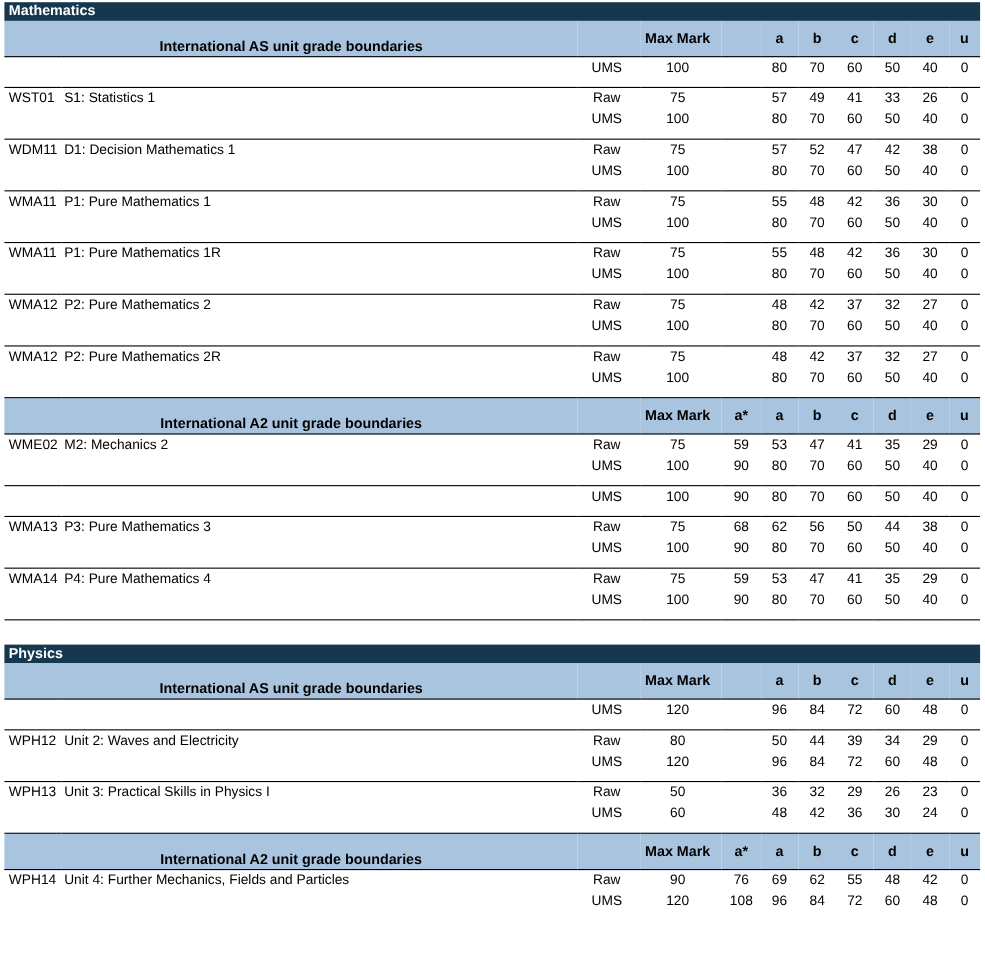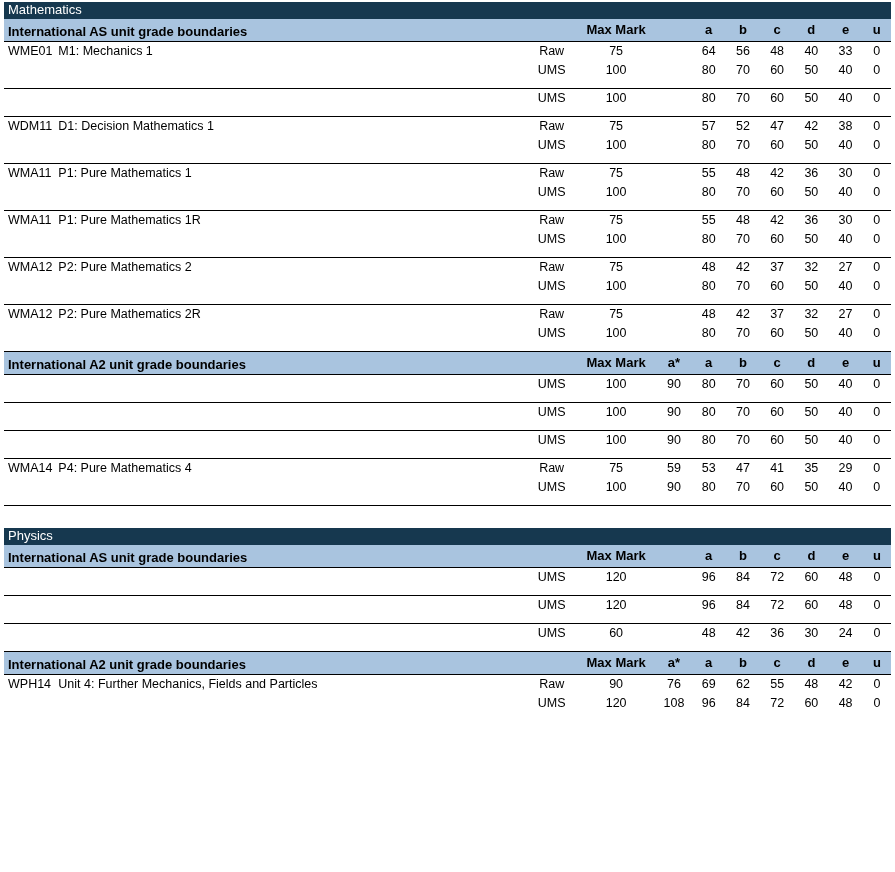--- a/index.html
+++ b/index.html
@@ -32,35 +32,36 @@
   col.c-title   { width: 466px; }
   col.c-type    { width: 56px; }
   col.c-max     { width: 74px; }
   col.c-astar   { width: 35px; }
   col.c-grade   { width: 34px; }
   col.c-u       { width: 28px; }
 
   tr.subject-bar td {
     background: #16384f;
     color: #ffffff;
-    font-weight: normal;
+    font-weight: bold;
     font-size: 13px;
     height: 17px;
     padding: 1px 4px 2px 4px;
     line-height: 14px;
   }
   tr.section-bar td {
     background: #a9c4df;
     color: #000000;
     font-weight: bold;
     font-size: 13px;
     height: 17px;
-    padding: 6px 4px 2px 4px;
+    padding: 16px 4px 2px 4px;
     line-height: 14px;
     border-bottom: 1.5px solid #000000;
+    text-align: center;
   }
   tr.section-bar td.hd-num {
     text-align: center;
     padding: 1px 2px 2px 2px;
   }
   tr.section-bar td.hd-max {
     text-align: center;
     padding: 1px 6px 2px 0;
     margin-top: 36px;
   }
@@ -123,47 +124,47 @@
             <td class="hd-max">Max Mark</td>
             <td class="hd-num"></td>
             <td class="hd-num">a</td>
             <td class="hd-num">b</td>
             <td class="hd-num">c</td>
             <td class="hd-num">d</td>
             <td class="hd-num">e</td>
             <td class="hd-num">u</td>
           </tr>
           <tr class="datarow">
-            <td class="code">WME01</td>
-            <td class="title">M1: Mechanics 1</td>
-            <td class="type">Raw</td>
-            <td class="max">75</td>
-            <td class="num"></td>
-            <td class="num">64</td>
-            <td class="num">56</td>
-            <td class="num">48</td>
-            <td class="num">40</td>
+            <td class="code"></td>
+            <td class="title"></td>
+            <td class="type">UMS</td>
+            <td class="max">100</td>
+            <td class="num"></td>
+            <td class="num">80</td>
+            <td class="num">70</td>
+            <td class="num">60</td>
+            <td class="num">50</td>
+            <td class="num">40</td>
+            <td class="num">0</td>
+          </tr>
+          <tr class="spacer-rule">
+            <td colspan="11"></td>
+          </tr>
+          <tr class="datarow">
+            <td class="code">WST01</td>
+            <td class="title">S1: Statistics 1</td>
+            <td class="type">Raw</td>
+            <td class="max">75</td>
+            <td class="num"></td>
+            <td class="num">57</td>
+            <td class="num">49</td>
+            <td class="num">41</td>
             <td class="num">33</td>
-            <td class="num">0</td>
-          </tr>
-          <tr class="datarow">
-            <td class="code"></td>
-            <td class="title"></td>
-            <td class="type">UMS</td>
-            <td class="max">100</td>
-            <td class="num"></td>
-            <td class="num">80</td>
-            <td class="num">70</td>
-            <td class="num">60</td>
-            <td class="num">50</td>
-            <td class="num">40</td>
-            <td class="num">0</td>
-          </tr>
-          <tr class="spacer-rule">
-            <td colspan="11"></td>
+            <td class="num">26</td>
+            <td class="num">0</td>
           </tr>
           <tr class="datarow">
             <td class="code"></td>
             <td class="title"></td>
             <td class="type">UMS</td>
             <td class="max">100</td>
             <td class="num"></td>
             <td class="num">80</td>
             <td class="num">70</td>
             <td class="num">60</td>
@@ -325,20 +326,33 @@
             <td class="hd-max">Max Mark</td>
             <td class="hd-num">a*</td>
             <td class="hd-num">a</td>
             <td class="hd-num">b</td>
             <td class="hd-num">c</td>
             <td class="hd-num">d</td>
             <td class="hd-num">e</td>
             <td class="hd-num">u</td>
           </tr>
           <tr class="datarow">
+            <td class="code">WME02</td>
+            <td class="title">M2: Mechanics 2</td>
+            <td class="type">Raw</td>
+            <td class="max">75</td>
+            <td class="num">59</td>
+            <td class="num">53</td>
+            <td class="num">47</td>
+            <td class="num">41</td>
+            <td class="num">35</td>
+            <td class="num">29</td>
+            <td class="num">0</td>
+          </tr>
+          <tr class="datarow">
             <td class="code"></td>
             <td class="title"></td>
             <td class="type">UMS</td>
             <td class="max">100</td>
             <td class="num">90</td>
             <td class="num">80</td>
             <td class="num">70</td>
             <td class="num">60</td>
             <td class="num">50</td>
             <td class="num">40</td>
@@ -355,20 +369,33 @@
             <td class="num">90</td>
             <td class="num">80</td>
             <td class="num">70</td>
             <td class="num">60</td>
             <td class="num">50</td>
             <td class="num">40</td>
             <td class="num">0</td>
           </tr>
           <tr class="spacer-rule">
             <td colspan="11"></td>
+          </tr>
+          <tr class="datarow">
+            <td class="code">WMA13</td>
+            <td class="title">P3: Pure Mathematics 3</td>
+            <td class="type">Raw</td>
+            <td class="max">75</td>
+            <td class="num">68</td>
+            <td class="num">62</td>
+            <td class="num">56</td>
+            <td class="num">50</td>
+            <td class="num">44</td>
+            <td class="num">38</td>
+            <td class="num">0</td>
           </tr>
           <tr class="datarow">
             <td class="code"></td>
             <td class="title"></td>
             <td class="type">UMS</td>
             <td class="max">100</td>
             <td class="num">90</td>
             <td class="num">80</td>
             <td class="num">70</td>
             <td class="num">60</td>
@@ -450,34 +477,60 @@
             <td class="num">84</td>
             <td class="num">72</td>
             <td class="num">60</td>
             <td class="num">48</td>
             <td class="num">0</td>
           </tr>
           <tr class="spacer-rule">
             <td colspan="11"></td>
           </tr>
           <tr class="datarow">
+            <td class="code">WPH12</td>
+            <td class="title">Unit 2: Waves and Electricity</td>
+            <td class="type">Raw</td>
+            <td class="max">80</td>
+            <td class="num"></td>
+            <td class="num">50</td>
+            <td class="num">44</td>
+            <td class="num">39</td>
+            <td class="num">34</td>
+            <td class="num">29</td>
+            <td class="num">0</td>
+          </tr>
+          <tr class="datarow">
             <td class="code"></td>
             <td class="title"></td>
             <td class="type">UMS</td>
             <td class="max">120</td>
             <td class="num"></td>
             <td class="num">96</td>
             <td class="num">84</td>
             <td class="num">72</td>
             <td class="num">60</td>
             <td class="num">48</td>
             <td class="num">0</td>
           </tr>
           <tr class="spacer-rule">
             <td colspan="11"></td>
+          </tr>
+          <tr class="datarow">
+            <td class="code">WPH13</td>
+            <td class="title">Unit 3: Practical Skills in Physics I</td>
+            <td class="type">Raw</td>
+            <td class="max">50</td>
+            <td class="num"></td>
+            <td class="num">36</td>
+            <td class="num">32</td>
+            <td class="num">29</td>
+            <td class="num">26</td>
+            <td class="num">23</td>
+            <td class="num">0</td>
           </tr>
           <tr class="datarow">
             <td class="code"></td>
             <td class="title"></td>
             <td class="type">UMS</td>
             <td class="max">60</td>
             <td class="num"></td>
             <td class="num">48</td>
             <td class="num">42</td>
             <td class="num">36</td>

